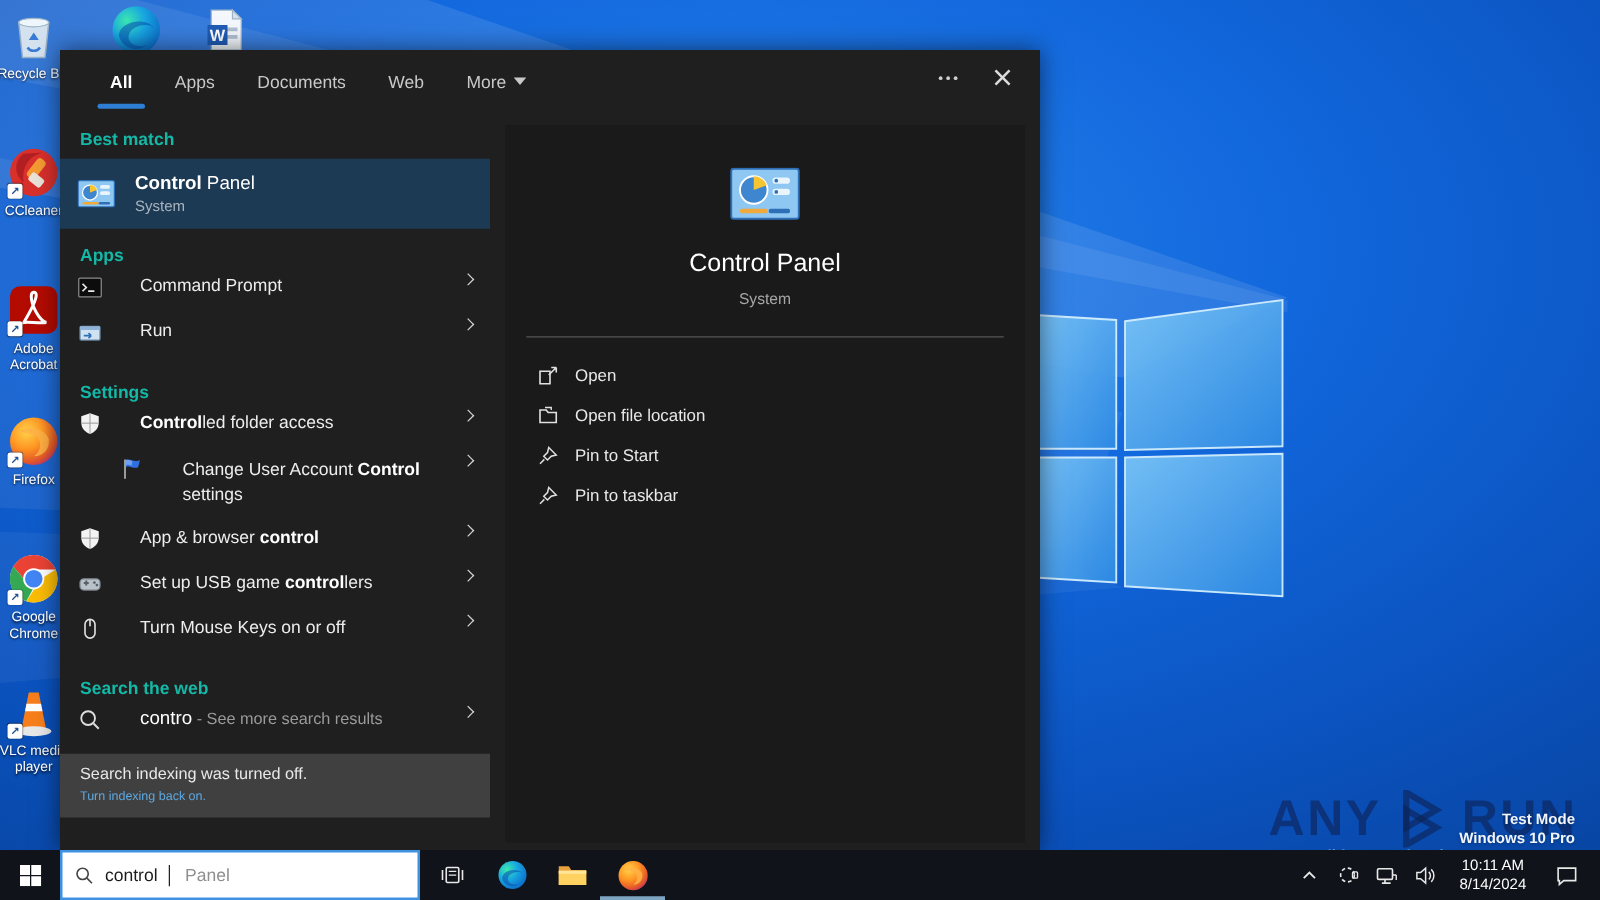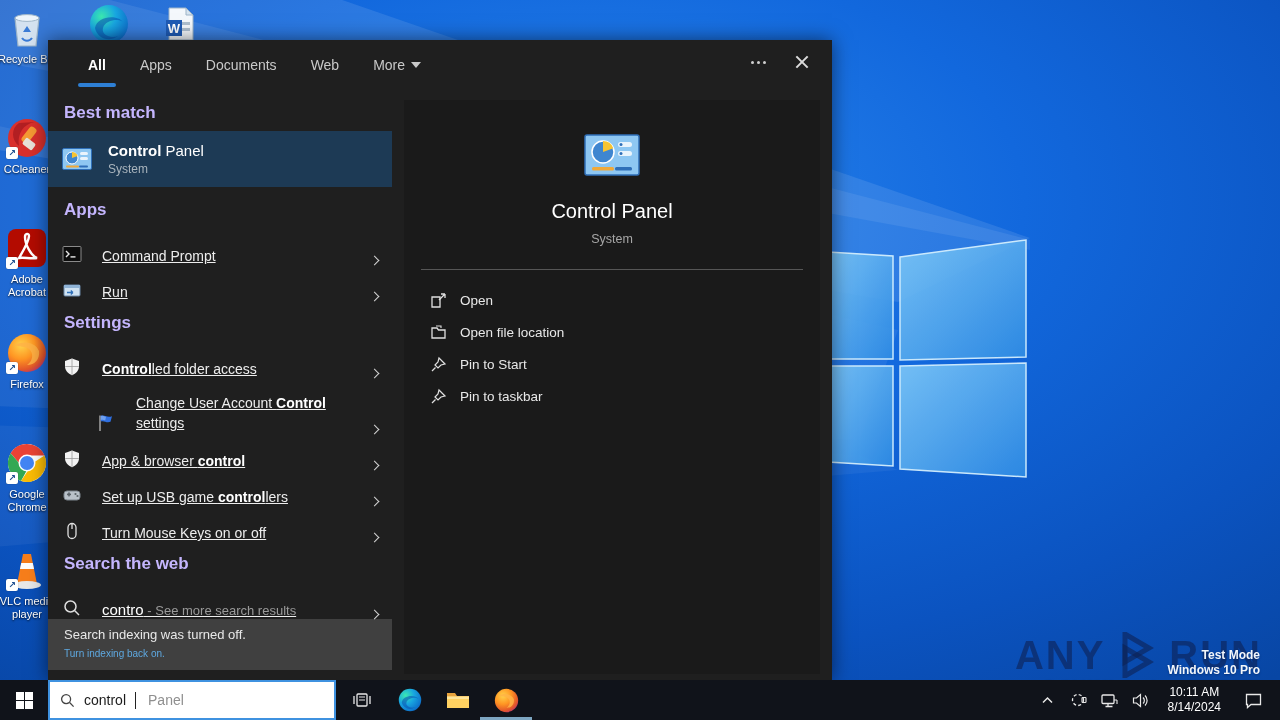--- a/index.html
+++ b/index.html
@@ -25,22 +25,22 @@
   .caret-down { width:0; height:0; border-left:5px solid transparent; border-right:5px solid transparent; border-top:6px solid #c9c9c9; display:inline-block; }
   .panel-topright { position:absolute; top:14px; right:22px; display:flex; align-items:center; gap:26px; }
   .ellipsis-icon { display:flex; gap:3px; padding:6px 2px; }
   .ellipsis-icon i { width:3px; height:3px; border-radius:50%; background:#cfcfcf; }
   .close-icon { position:relative; width:16px; height:16px; }
   .close-icon:before,.close-icon:after { content:""; position:absolute; left:7px; top:0; width:2px; height:16px; background:#dcdcdc; }
   .close-icon:before { transform:rotate(45deg); }
   .close-icon:after { transform:rotate(-45deg); }
 
   .left-col { position:absolute; left:0; top:50px; width:344px; bottom:0; }
-  .sec-header { padding:13px 16px 8px; font-size:17px; font-weight:bold; color:#c4b5fd; }
-  .row { height:36px; display:flex; align-items:flex-end; padding:0 14px 0 14px; gap:20px; font-size:14px; color:#ededed; cursor:pointer;text-decoration:underline; }
+  .sec-header { padding:13px 16px 8px; font-size:14px; font-weight:bold; color:#14b8a6; }
+  .row { height:36px; display:flex; align-items:flex-start; padding:0 14px 0 14px; gap:30px; font-size:14px; color:#ededed; cursor:pointer; }
   .row .chev { margin-left:auto; }
   .chev { width:7px; height:7px; border-top:1.6px solid #d5d5d5; border-right:1.6px solid #d5d5d5; transform:rotate(45deg); flex:0 0 auto; }
   .bm-row { height:56px; display:flex; align-items:center; gap:16px; padding:0 14px; background:#1d3a55; cursor:pointer; }
   .bm-text .bm-title { font-size:15px; color:#fff; }
   .bm-text .bm-sub { font-size:12px; color:#a9b4bd; margin-top:3px; }
   .b { font-weight:bold; color:#fff; }
   .row-2line { height:56px;padding-left:48px; }
   .row-2line .lbl { line-height:20px; }
   .lbl { flex:1 1 auto; }
   .web-query { font-size:15px; color:#fff; }

